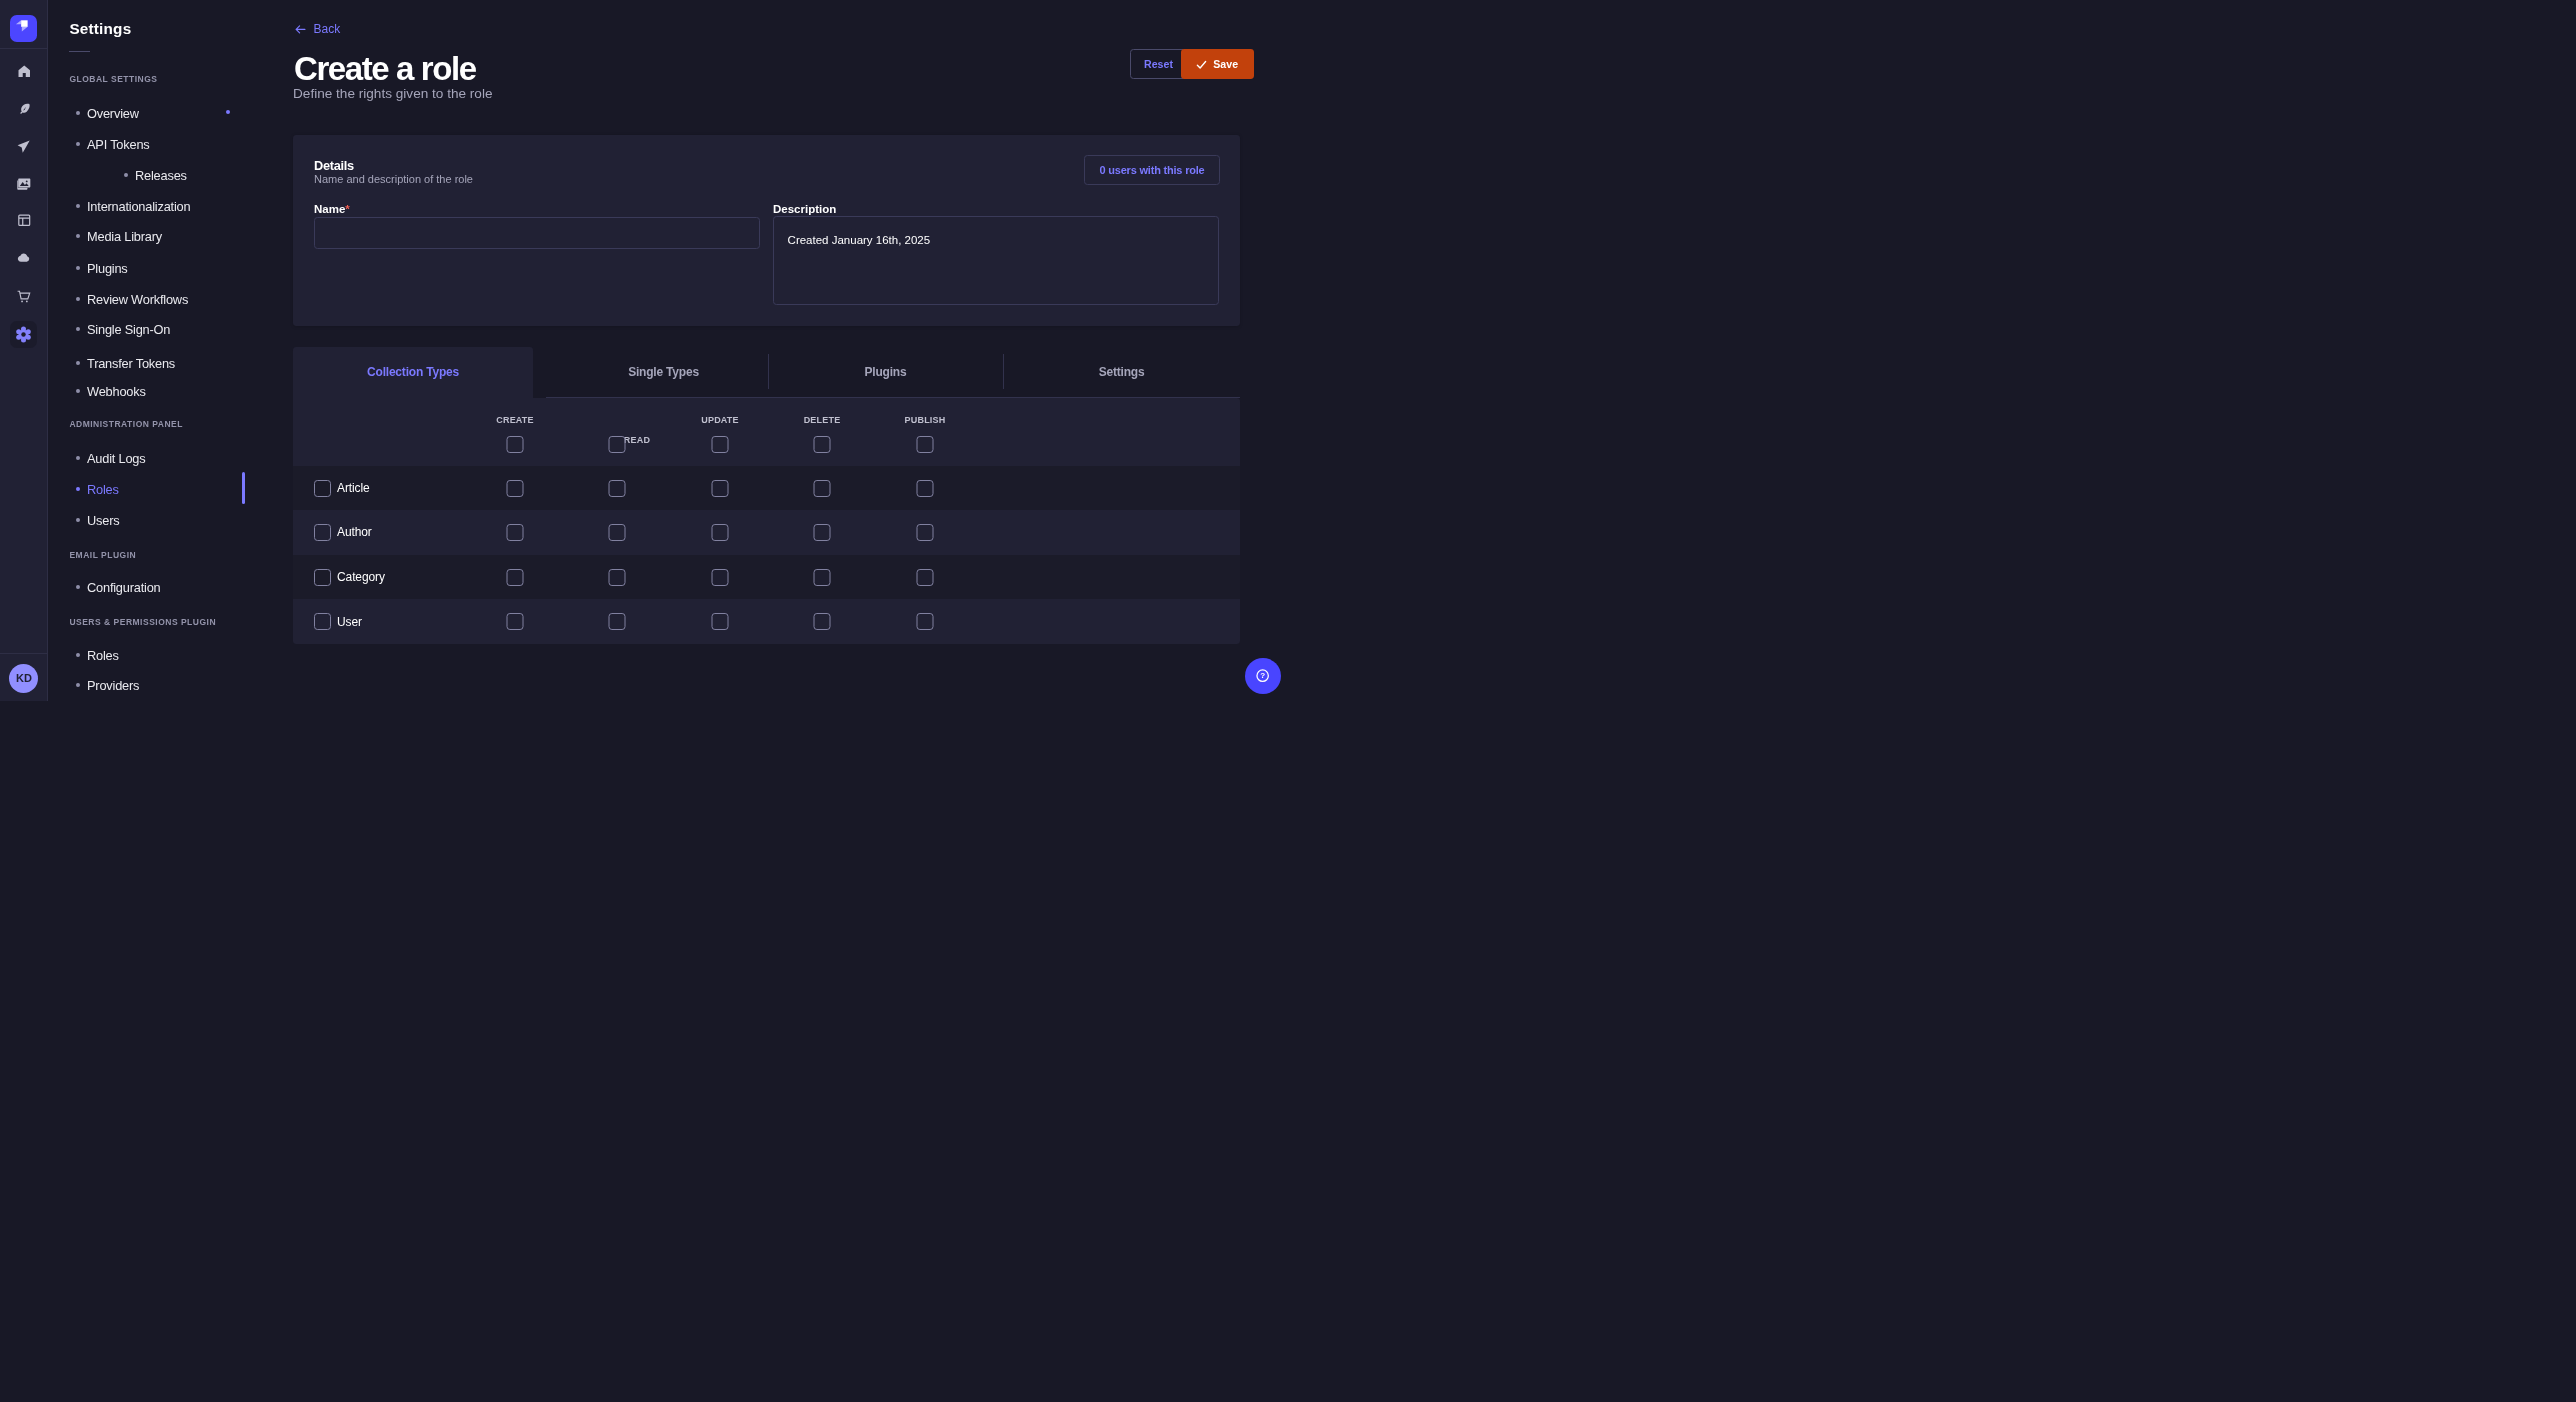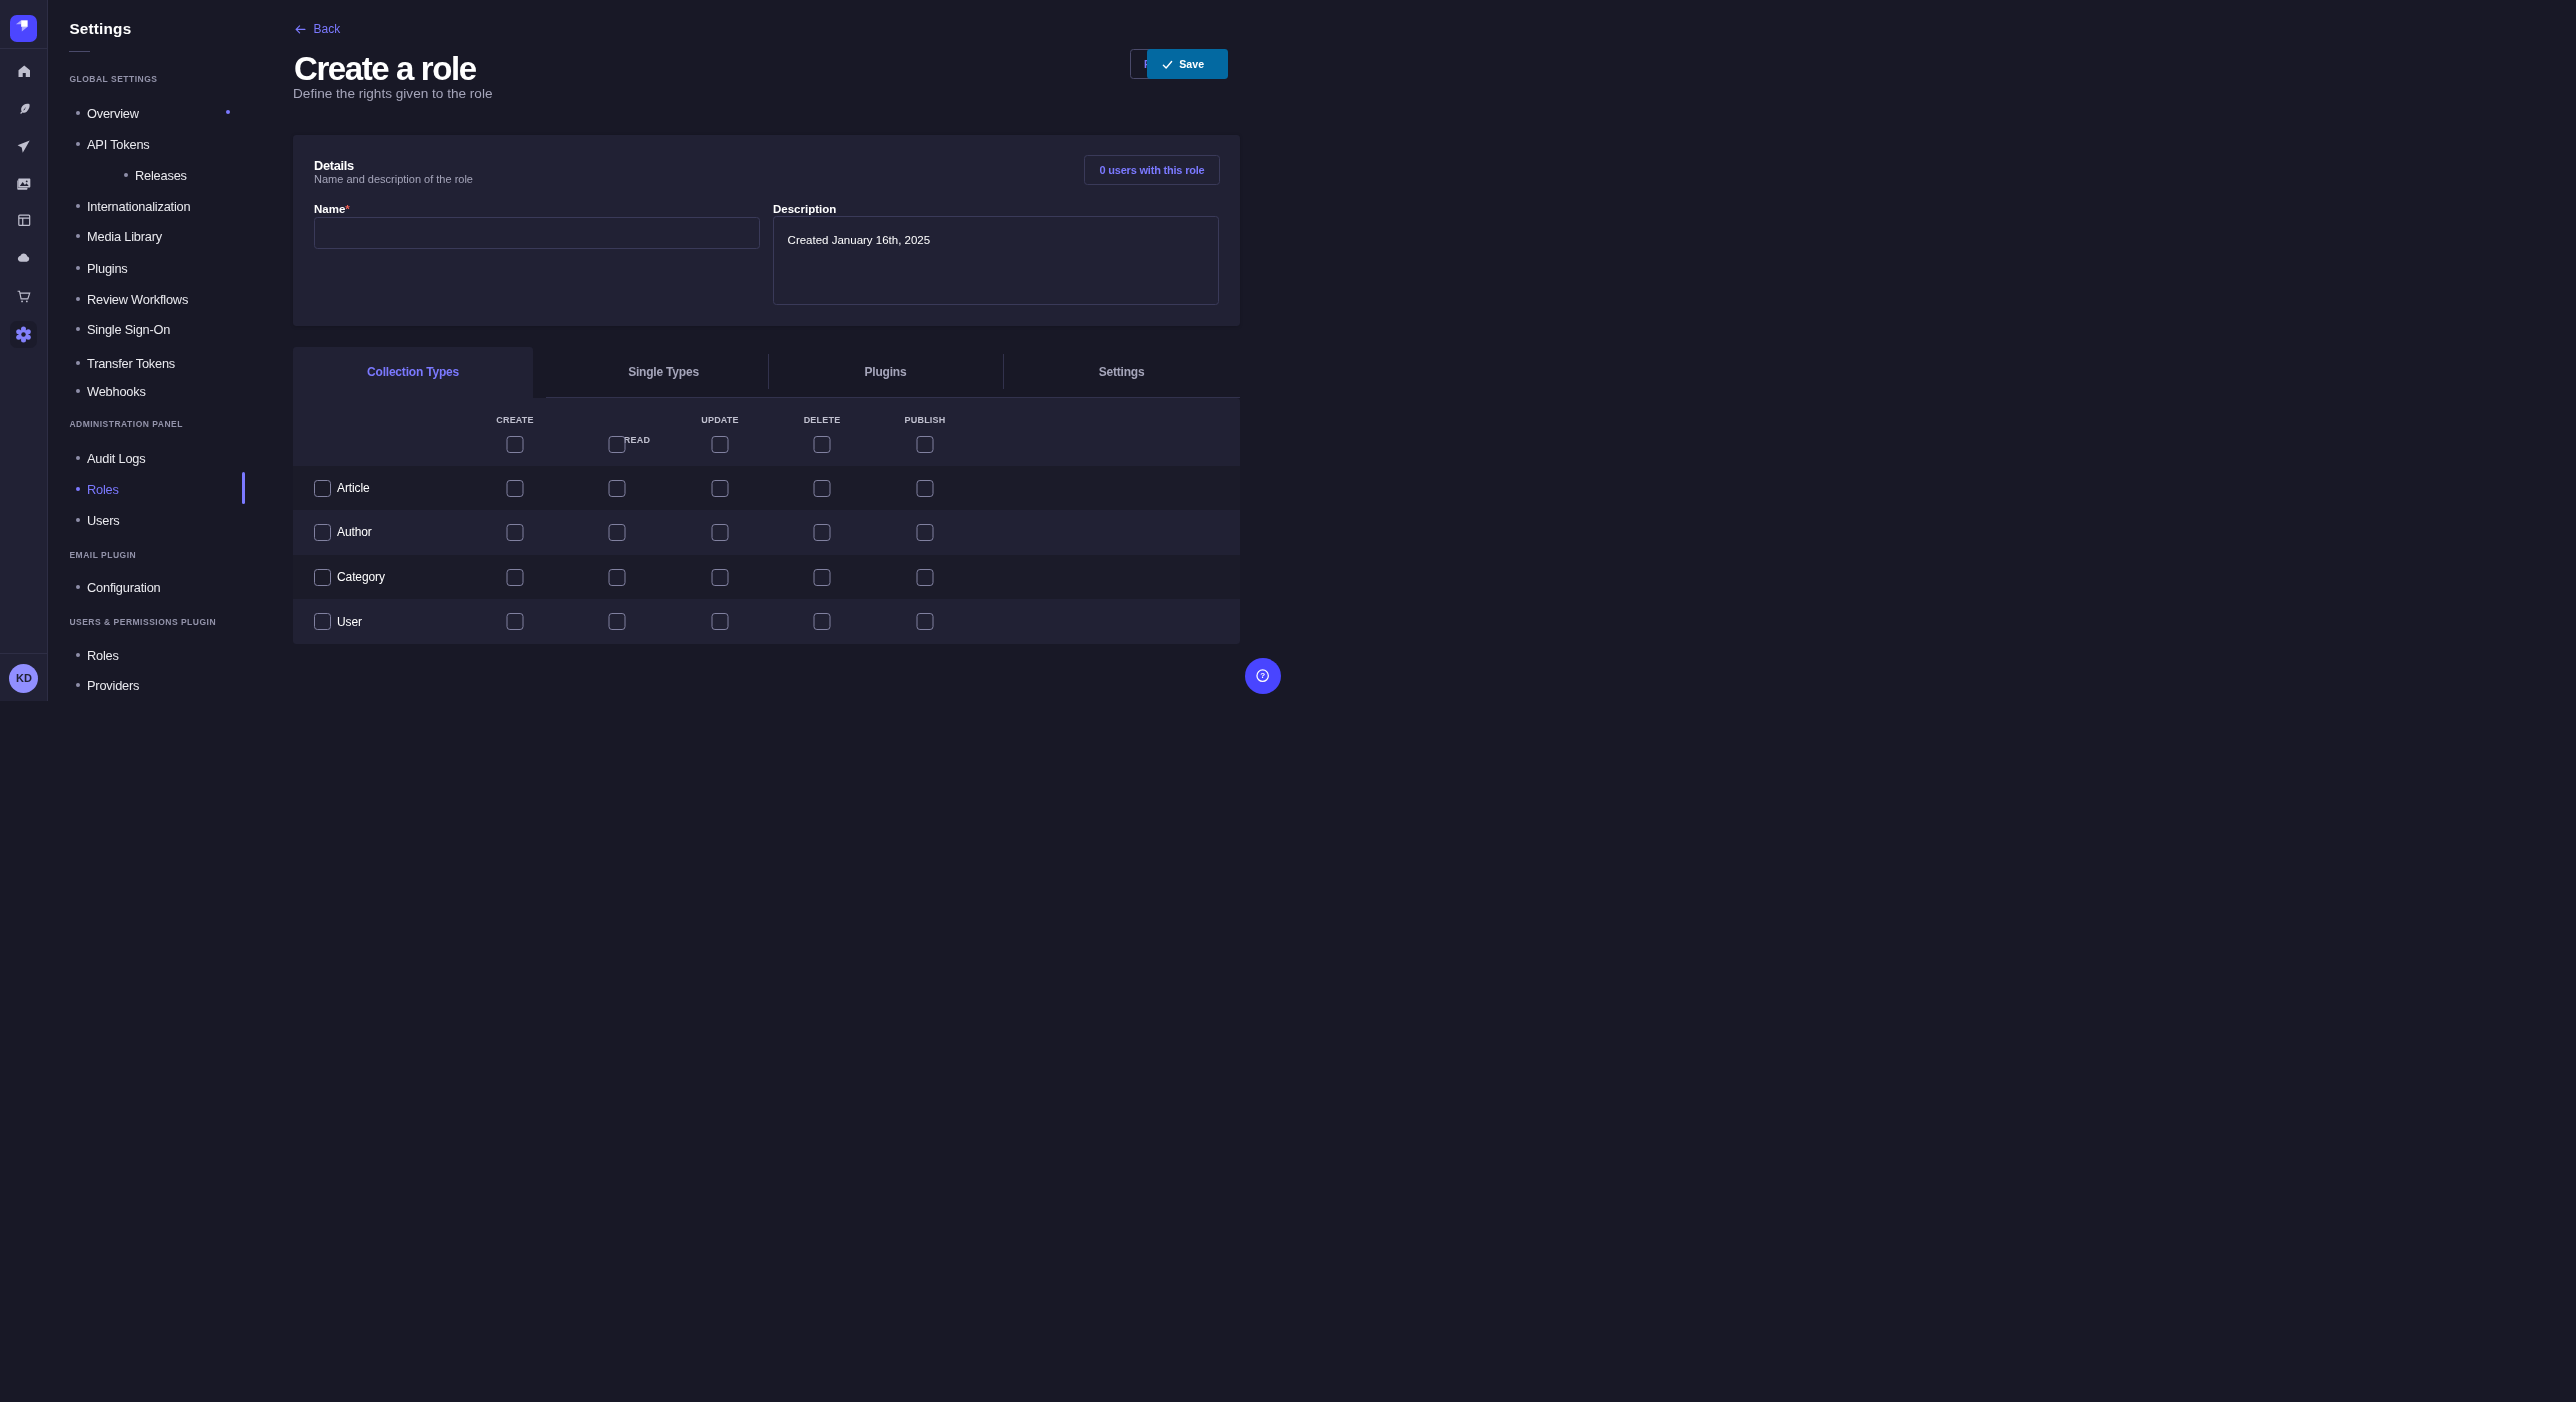--- a/index.html
+++ b/index.html
@@ -29,21 +29,21 @@
   #roles-ind { position:absolute; right:0px; top:472px; width:2.6px; height:32px; background:#7b79ff; border-radius:1.7px; }
   #ovr-dot { position:absolute; left:177px; top:110px; width:4.3px; height:4.3px; border-radius:50%; background:#7b79ff; }
 
   
   #main { position:absolute; left:245px; top:0; width:1043px; height:701px; background:#181826; }
   #back { position:absolute; left:49px; top:23px; color:#7b79ff; font-size:12px; line-height:13.6px; }
   #back svg { vertical-align:-2.6px; margin-right:6.8px; }
   #title { position:absolute; left:49px; top:52px; font-size:33px; line-height:33px; font-weight:bold; color:#ffffff; letter-spacing:-1.4px; }
   #subtitle { position:absolute; left:48px; top:86px; font-size:13.6px; line-height:15.3px; color:#a5a5ba; }
   #btn-reset { position:absolute; left:858px; top:49px; width:57px; height:30px; border:0.9px solid #4a4a6a; border-radius:3.4px; color:#7b79ff; font-size:10.6px; font-weight:bold; text-align:center; line-height:28px;margin-left:27px; }
-  #btn-save { position:absolute; left:902px; top:49px; width:81px; height:30px; background:#0369a1; border-radius:3.4px; color:#fff; font-size:10.6px; font-weight:bold; }
+  #btn-save { position:absolute; left:936px; top:49px; width:73px; height:30px; background:#c2410c; border-radius:3.4px; color:#fff; font-size:10.6px; font-weight:bold; }
   #btn-save .in { position:absolute; left:14.5px; top:0; line-height:30px; white-space:nowrap; }
   #btn-save svg { vertical-align:-1.7px; margin-right:6.8px; }
 
   
   #card { position:absolute; left:48px; top:135px; width:947px; height:191px; background:#212134; border-radius:3.4px; box-shadow:0 0.9px 3.4px rgba(0,0,0,0.15); }
   #card-title { position:absolute; left:21px; top:23px; font-size:12.8px; line-height:15.3px; letter-spacing:-0.3px; font-weight:bold; color:#fff; }
   #card-sub { position:absolute; left:21px; top:38px; font-size:11px; line-height:13.6px; color:#a5a5ba; }
   #btn-users { position:absolute; left:791px; top:20.4px; width:136px; height:30px; border:0.9px solid #3a3a59; border-radius:3.4px; color:#7b79ff; font-size:11px; font-weight:bold; letter-spacing:-0.2px; text-align:center; line-height:28px; }
   .flabel { position:absolute; font-size:11.5px; line-height:13.6px; font-weight:bold; color:#fff; }
   .flabel .req { color:#ee5e52; }

